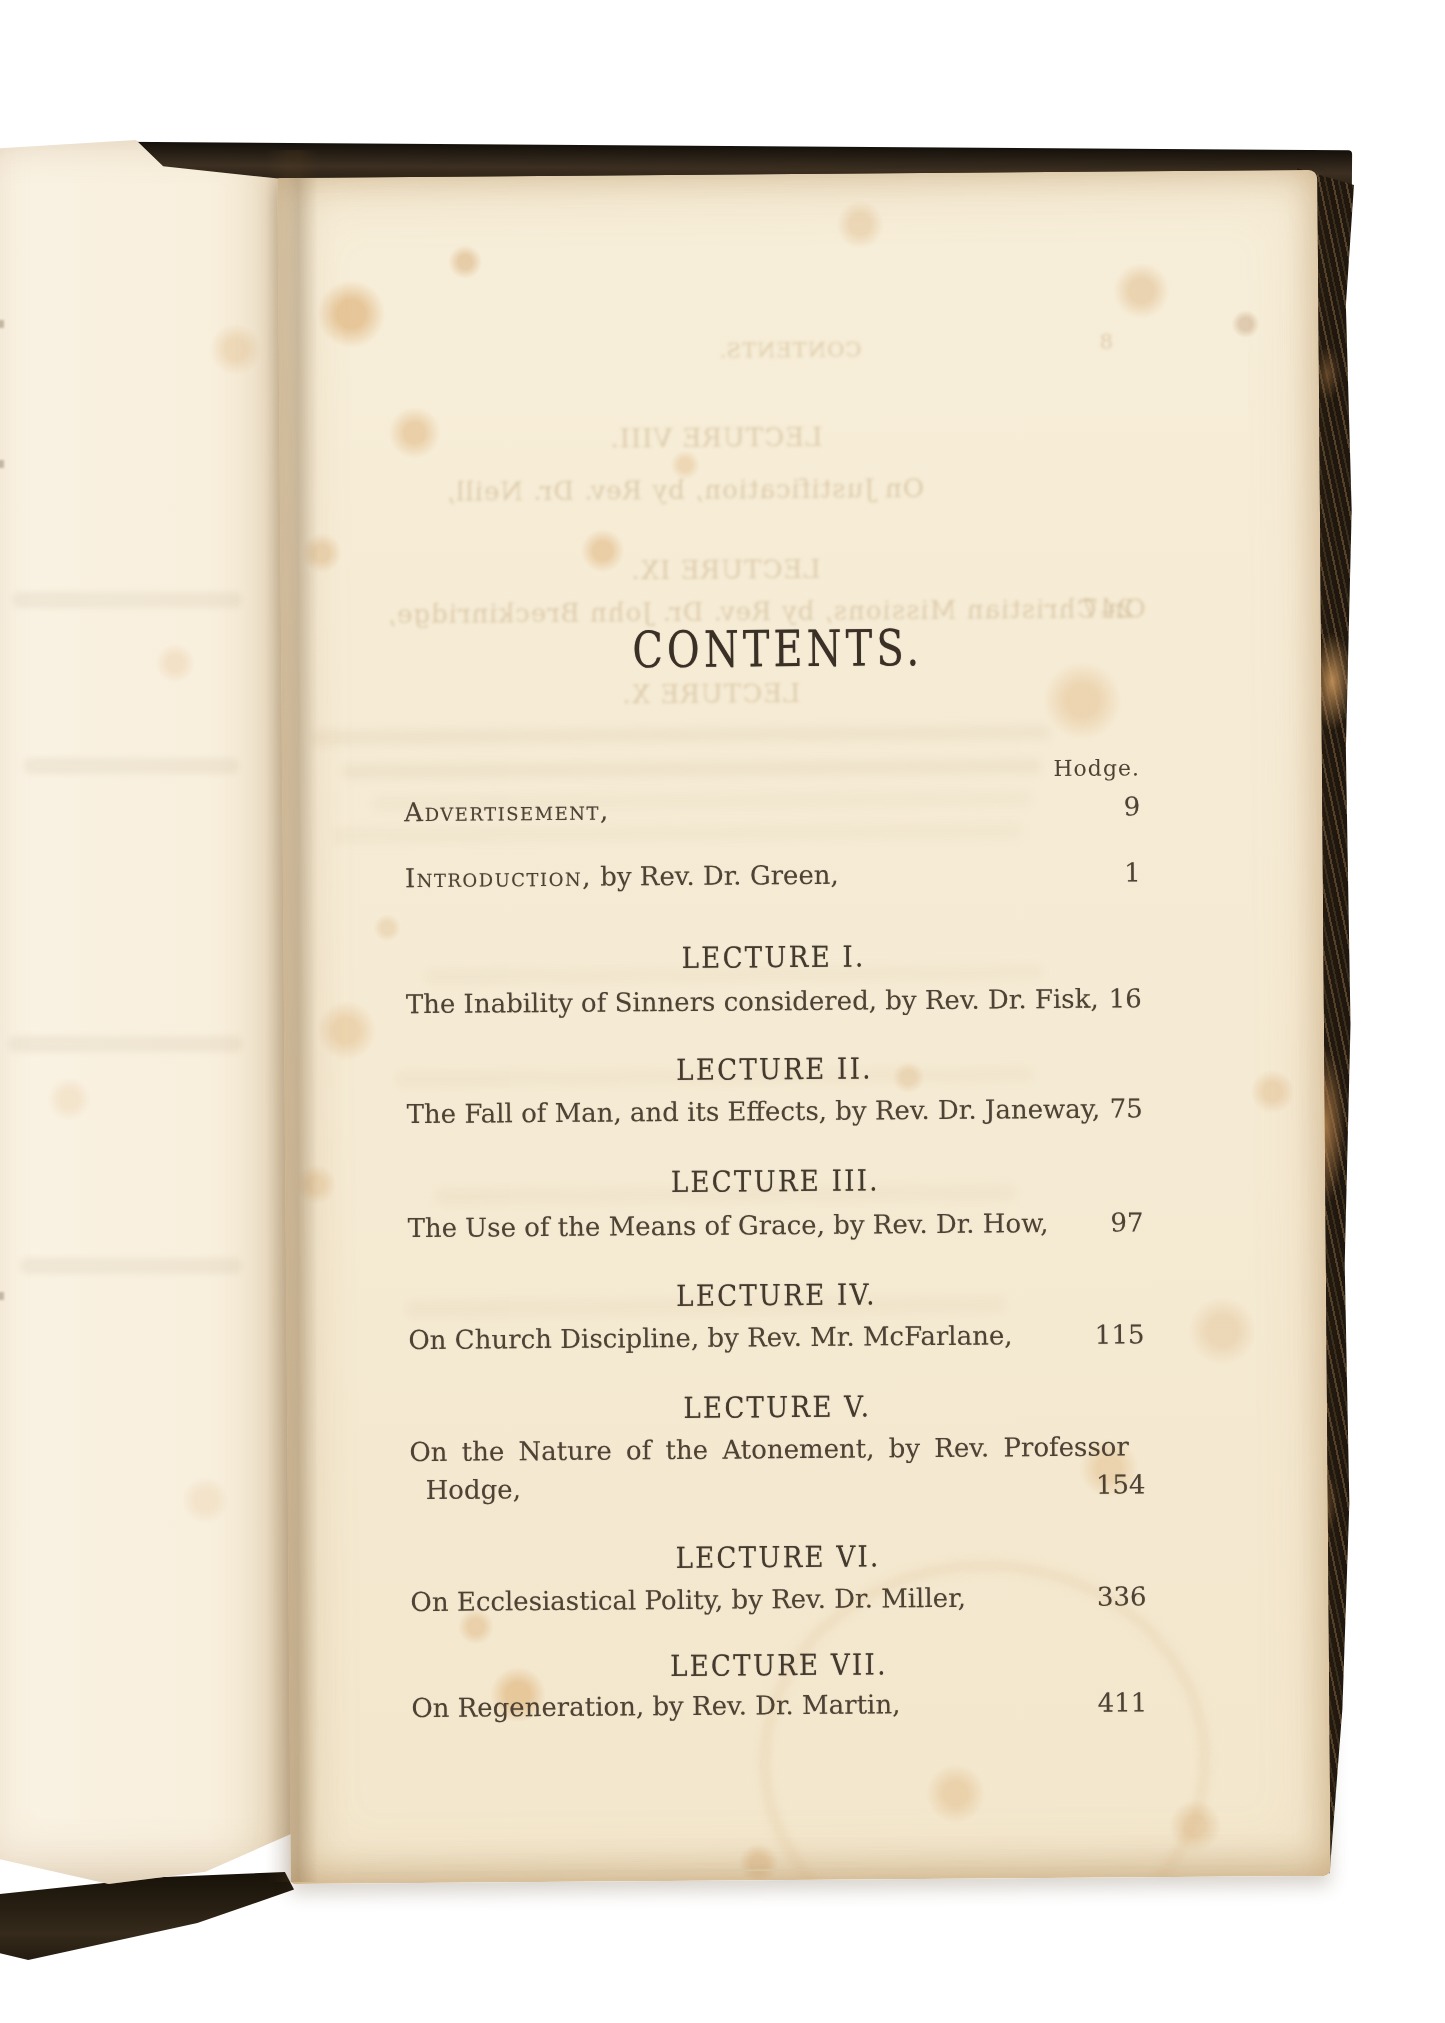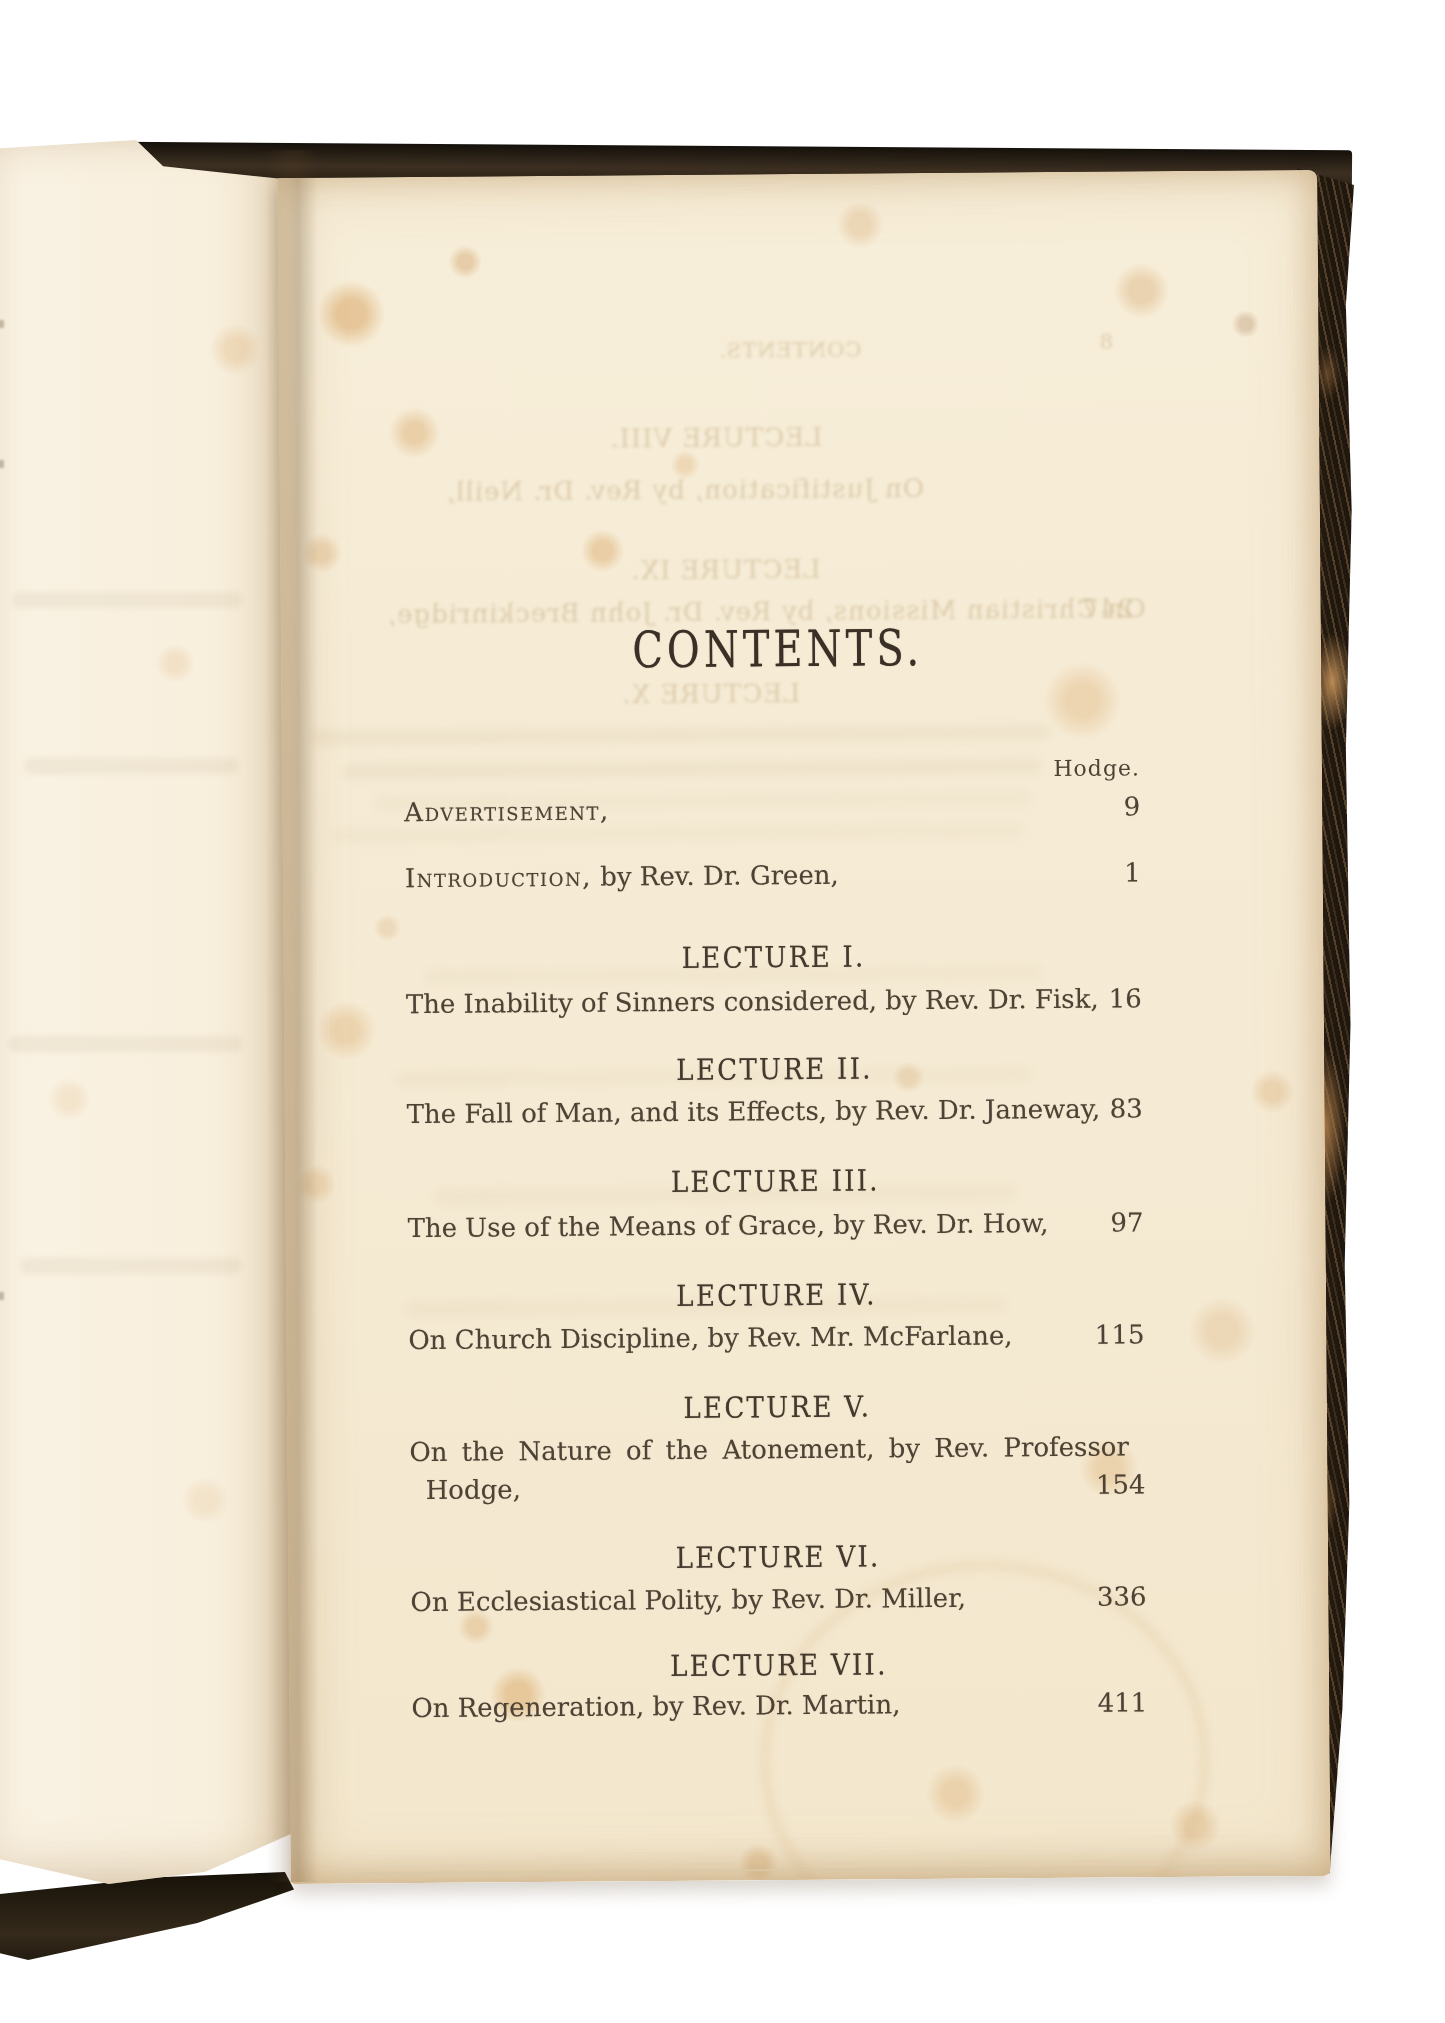--- a/index.html
+++ b/index.html
@@ -191,21 +191,21 @@
       <div class="toc-row" style="top:812px;">
         <span>The Inability of Sinners considered, by Rev. Dr. Fisk,</span>
         <span class="num">16</span>
       </div>
 
       <div class="l-head" style="top:878px;">
         <span>LECTURE II.</span>
       </div>
       <div class="toc-row" style="top:922px;">
         <span>The Fall of Man, and its Effects, by Rev. Dr. Janeway,</span>
-        <span class="num">83</span>
+        <span class="num">75</span>
       </div>
 
       <div class="l-head" style="top:990px;">
         <span>LECTURE III.</span>
       </div>
       <div class="toc-row" style="top:1036px;">
         <span>The Use of the Means of Grace, by Rev. Dr. How,</span>
         <span class="num">97</span>
       </div>
 

